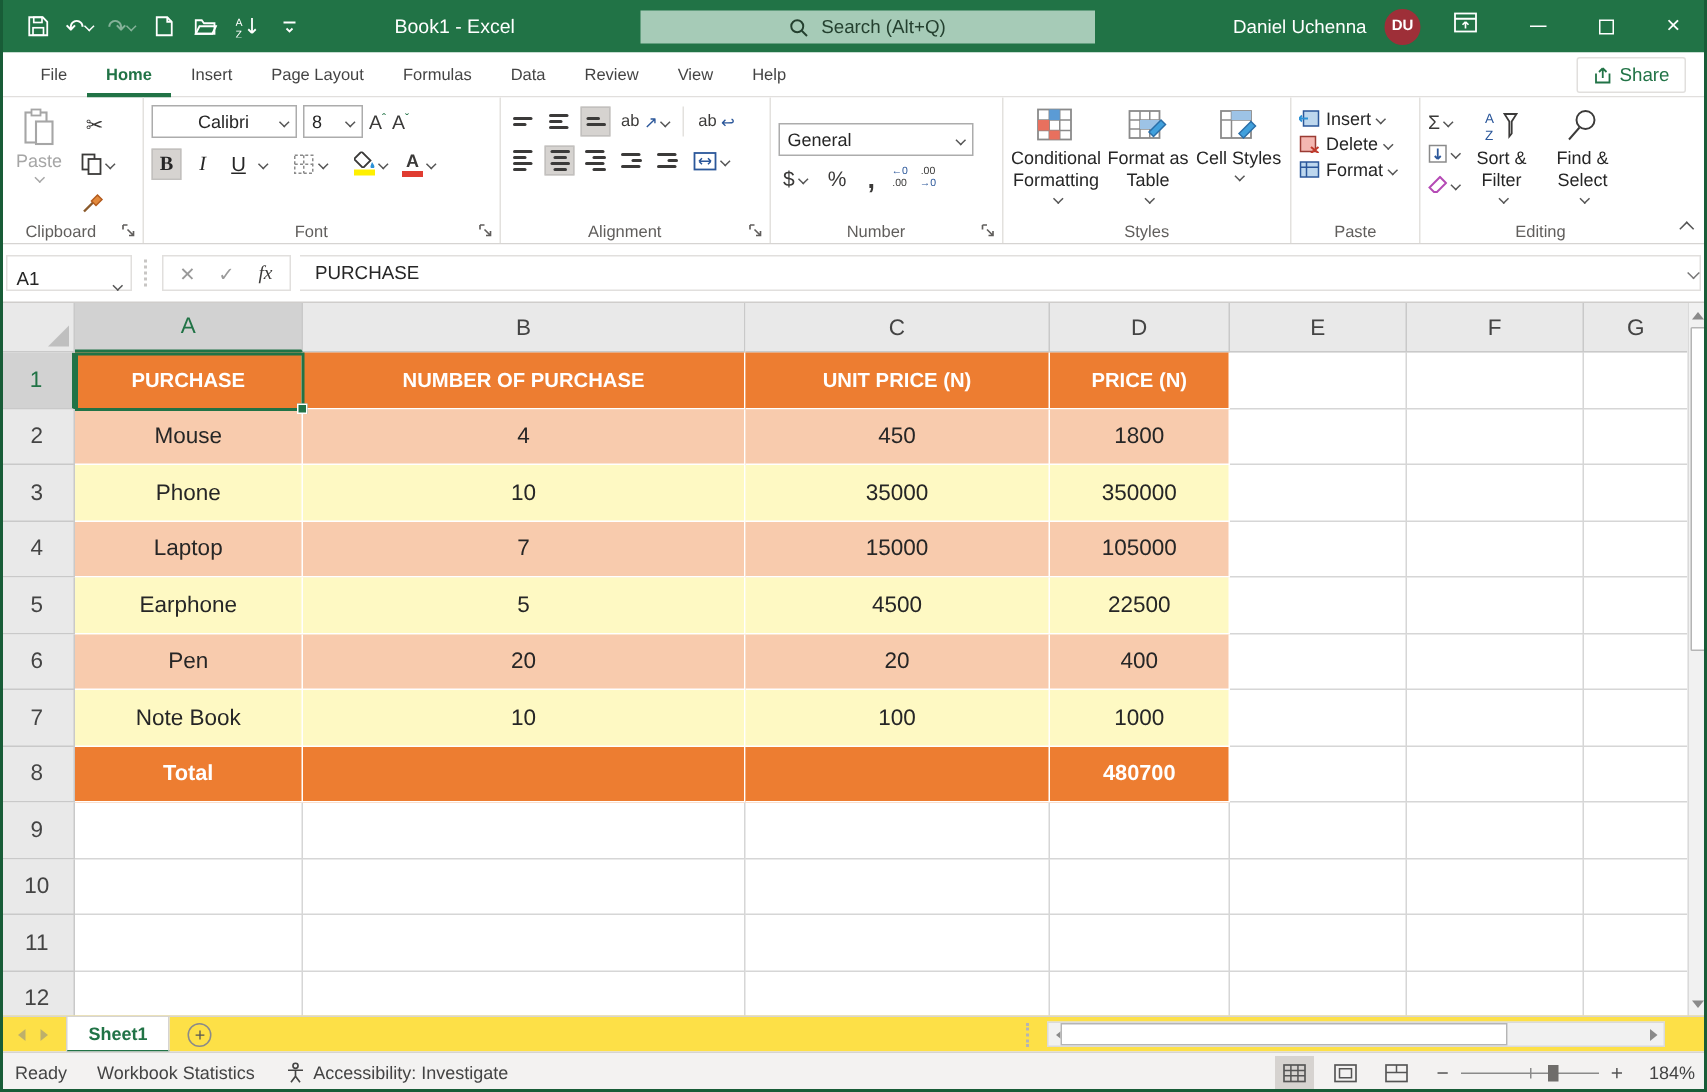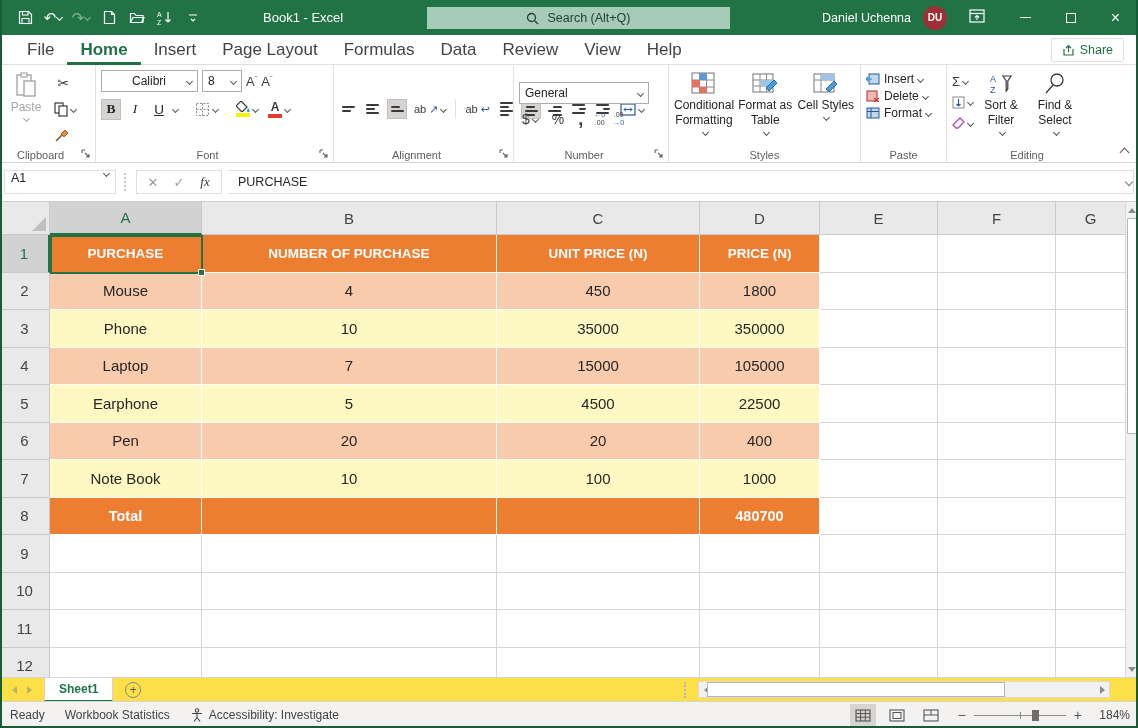--- a/index.html
+++ b/index.html
@@ -25,21 +25,21 @@
   .username { font-size:12.5px; margin-right:12px; }
   .avatar { width:24px; height:24px; border-radius:50%; background:#9E2F38; color:#fff; font-size:10px; font-weight:bold; display:flex; align-items:center; justify-content:center; margin-right:22px; }
   .winbtn { width:45px; height:35px; display:flex; align-items:center; justify-content:center; color:#fff; }
   .min-glyph { width:11px; height:1px; background:#fff; }
   .max-glyph { width:10px; height:10px; border:1px solid #fff; }
   .close-glyph { font-size:16px; line-height:1; }
   .ribbondisp { margin-right:18px; }
 
   
   .tabrow { height:30px; background:#fff; display:flex; align-items:center; padding-left:14px; border-bottom:1px solid #E1DFDD; position:relative; }
-  .rtab { font-size:17px; color:#444; padding:0 13px; height:30px; display:flex; align-items:center; }
+  .rtab { font-size:11px; color:#444; padding:0 13px; height:30px; display:flex; align-items:center; }
   .rtab.active { color:#217346; font-weight:bold; border-bottom:3px solid #217346; padding-top:3px; }
   .share-btn { position:absolute; right:14px; top:3px; height:24px; display:flex; align-items:center; gap:5px; color:#217346; font-size:12.5px; padding:0 10px; border:1px solid #E1DFDD; border-radius:2px; background:#fff; }
 
   
   .ribbon { height:98px; background:#fff; display:flex; border-bottom:1px solid #D6D4D2; position:relative; }
   .rgroup { position:relative; border-right:1px solid #E3E1DE; padding:5px 5px 18px 5px; display:flex; align-items:flex-start; }
   .glabel { position:absolute; bottom:1px; left:0; right:14px; text-align:center; font-size:11px; color:#605E5C; white-space:nowrap; }
   .glabel.noDlg { right:0; }
   .dlg { position:absolute; bottom:3px; right:4px; width:10px; height:10px; }
   .dlg svg { display:block; }
@@ -55,21 +55,21 @@
   .combo { border:1px solid #ACACAC; background:#fff; height:22px; display:flex; align-items:center; justify-content:space-between; font-size:12px; color:#262626; padding:0 5px; }
   .fontname { width:97px;padding-left:30px; }
   .fontsize { width:40px; }
   .numfmt { width:130px; }
   .btn-AA { font-size:13px; color:#3b3a39; display:flex; align-items:flex-start; }
   .btn-AA sup { font-size:8px; color:#217346; }
   .biu { font-size:13.5px; color:#262626; width:20px; height:21px; display:flex; align-items:center; justify-content:center; }
   .colorbar { display:flex; flex-direction:column; align-items:center; line-height:1; }
   .colorbar .bar { width:14px; height:4px; margin-top:1px; }
 
-  .align-grp { display:flex; gap:4px;margin-top:28px; }
+  .align-grp { display:flex; flex-direction:column; gap:4px; }
   .align-row { display:flex; align-items:center; gap:4px; }
   .lnicon { width:20px; height:20px; display:flex; flex-direction:column; justify-content:center; gap:2px; padding:2px 3px; }
   .lnicon i { display:block; height:2px; background:#3b3a39; border-radius:1px; }
   .sep-v { width:1px; height:44px; background:#E3E1DE; margin:2px 4px; }
 
   .num-grp { display:flex; flex-direction:column; gap:4px;margin-top:12px; }
   .num-row { display:flex; align-items:center; gap:8px; font-size:14px; color:#3b3a39; }
   .decbtn { font-size:7px; line-height:1.1; text-align:center; color:#3b3a39; }
   .decbtn .blue { color:#2B579A; }
 
@@ -80,21 +80,21 @@
   .cells-grp { display:flex; flex-direction:column; gap:3px; margin-top:2px; }
   .cellrow { display:flex; align-items:center; gap:4px; font-size:12px; color:#262626; }
 
   .edit-grp { display:flex; gap:2px; }
   .edit-stack { display:flex; flex-direction:column; gap:3px; margin-top:2px; }
   .estk { display:flex; align-items:center; gap:3px; font-size:13px; color:#3b3a39; height:18px; }
   .collapse-chv { position:absolute; right:10px; bottom:6px; width:7px; height:7px; border-left:1.5px solid #555; border-top:1.5px solid #555; transform:rotate(45deg); }
 
   
   .formulabar { height:39px; background:#fff; display:flex; align-items:center; border-bottom:1px solid #CFCDCB; padding:0 4px; position:relative; }
-  .namebox { width:112px; height:24px; border:1px solid #E1DFDD; display:flex; align-items:flex-start; justify-content:space-between; padding:0 6px; font-size:12.5px; color:#262626; }
+  .namebox { width:84px; height:24px; border:1px solid #E1DFDD; display:flex; align-items:flex-end; justify-content:space-between; padding:0 6px; font-size:12.5px; color:#262626; }
   .fdots { width:4px; height:18px; border-left:2px dotted #C8C6C4; margin:0 8px; }
   .fbtns { display:flex; align-items:center; gap:2px; border:1px solid #E1DFDD; height:24px; padding:0 4px; }
   .fbtn { width:24px; height:20px; display:flex; align-items:center; justify-content:center; font-size:13px; color:#9a9a9a; }
   .fbtn.fx { color:#3b3a39; font-style:italic; font-family:"Liberation Serif", serif; }
   .fcontent { flex:1; height:24px; display:flex; align-items:center; padding-left:10px; font-size:12.5px; color:#262626; border:1px solid #E1DFDD; border-left:none; margin-left:6px; }
   .fexpand { position:absolute; right:6px; top:16px; width:6px; height:6px; border-right:1.4px solid #777; border-bottom:1.4px solid #777; transform:rotate(45deg); }
 
   
   .gridwrap { height:475px; display:flex; position:relative; }
   .gridcells { width:1125px; overflow:hidden; position:relative; }

